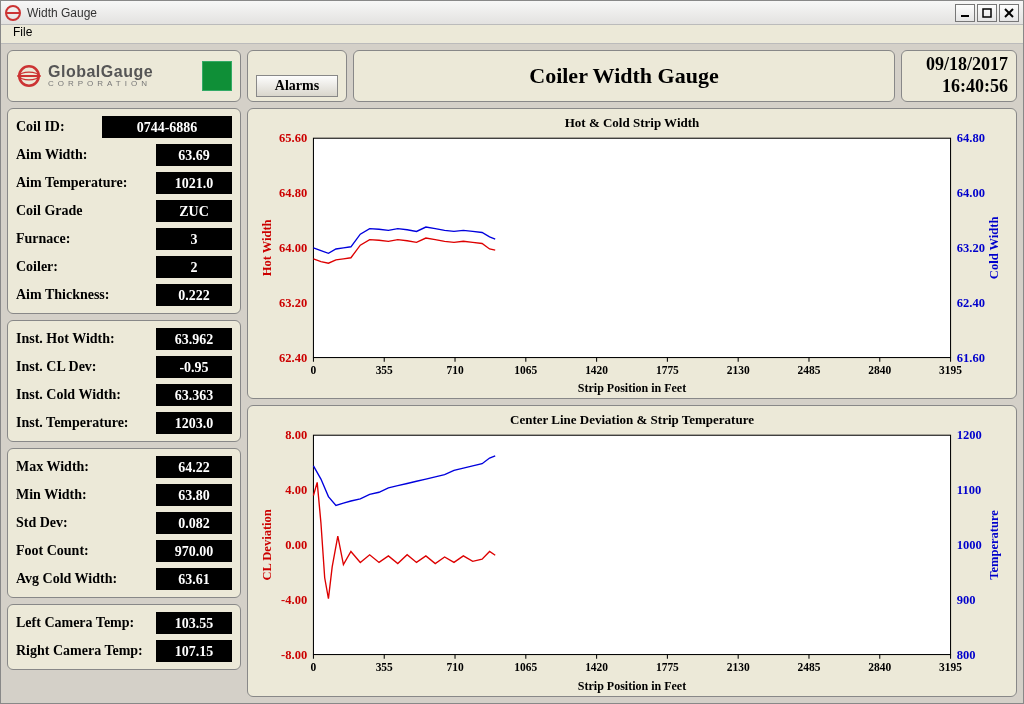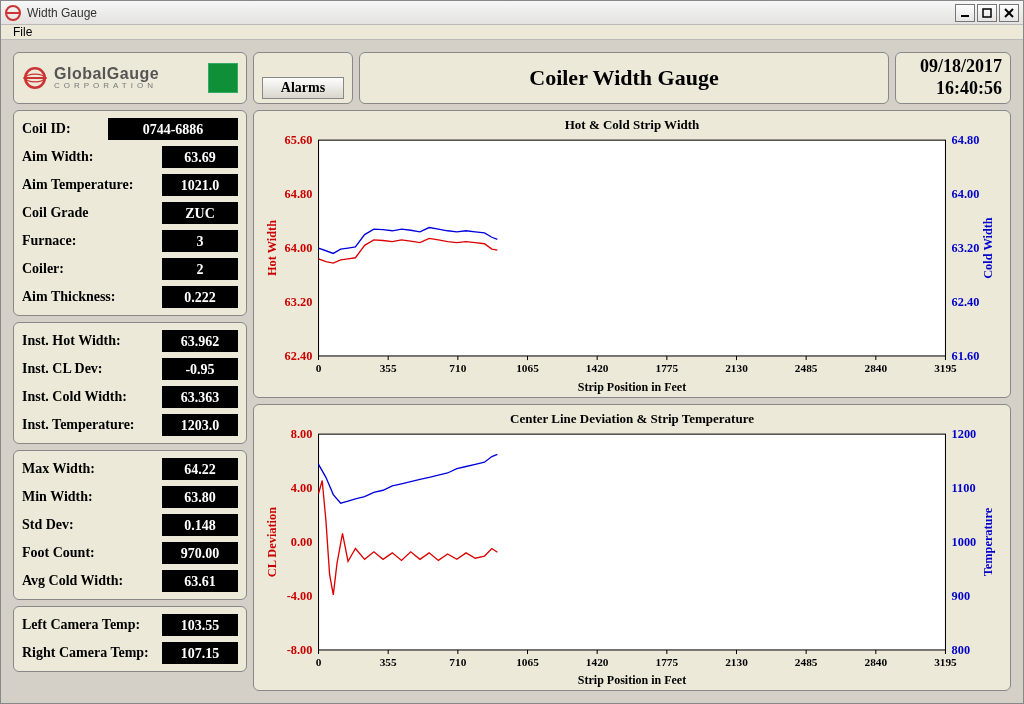--- a/index.html
+++ b/index.html
@@ -50,21 +50,21 @@
     display: flex;
     align-items: flex-start;
     padding: 0 6px;
     font-family: Arial, sans-serif;
     font-size: 12px;
   }
   .menubar .menu-item { padding: 0 6px; cursor: pointer; }
 
   .content {
     flex: 1;
-    padding: 12px;
+    padding: 6px;
     display: flex;
     flex-direction: column;
     gap: 6px;
   }
   .top-row {
     height: 52px;
     display: flex;
     gap: 6px;
   }
   .panel {
@@ -260,21 +260,21 @@
           <div class="kv-row">
             <div class="kv-label">Max Width:</div>
             <div class="kv-val">64.22</div>
           </div>
           <div class="kv-row">
             <div class="kv-label">Min Width:</div>
             <div class="kv-val">63.80</div>
           </div>
           <div class="kv-row">
             <div class="kv-label">Std Dev:</div>
-            <div class="kv-val">0.148</div>
+            <div class="kv-val">0.082</div>
           </div>
           <div class="kv-row">
             <div class="kv-label">Foot Count:</div>
             <div class="kv-val">970.00</div>
           </div>
           <div class="kv-row">
             <div class="kv-label">Avg Cold Width:</div>
             <div class="kv-val">63.61</div>
           </div>
         </div>

